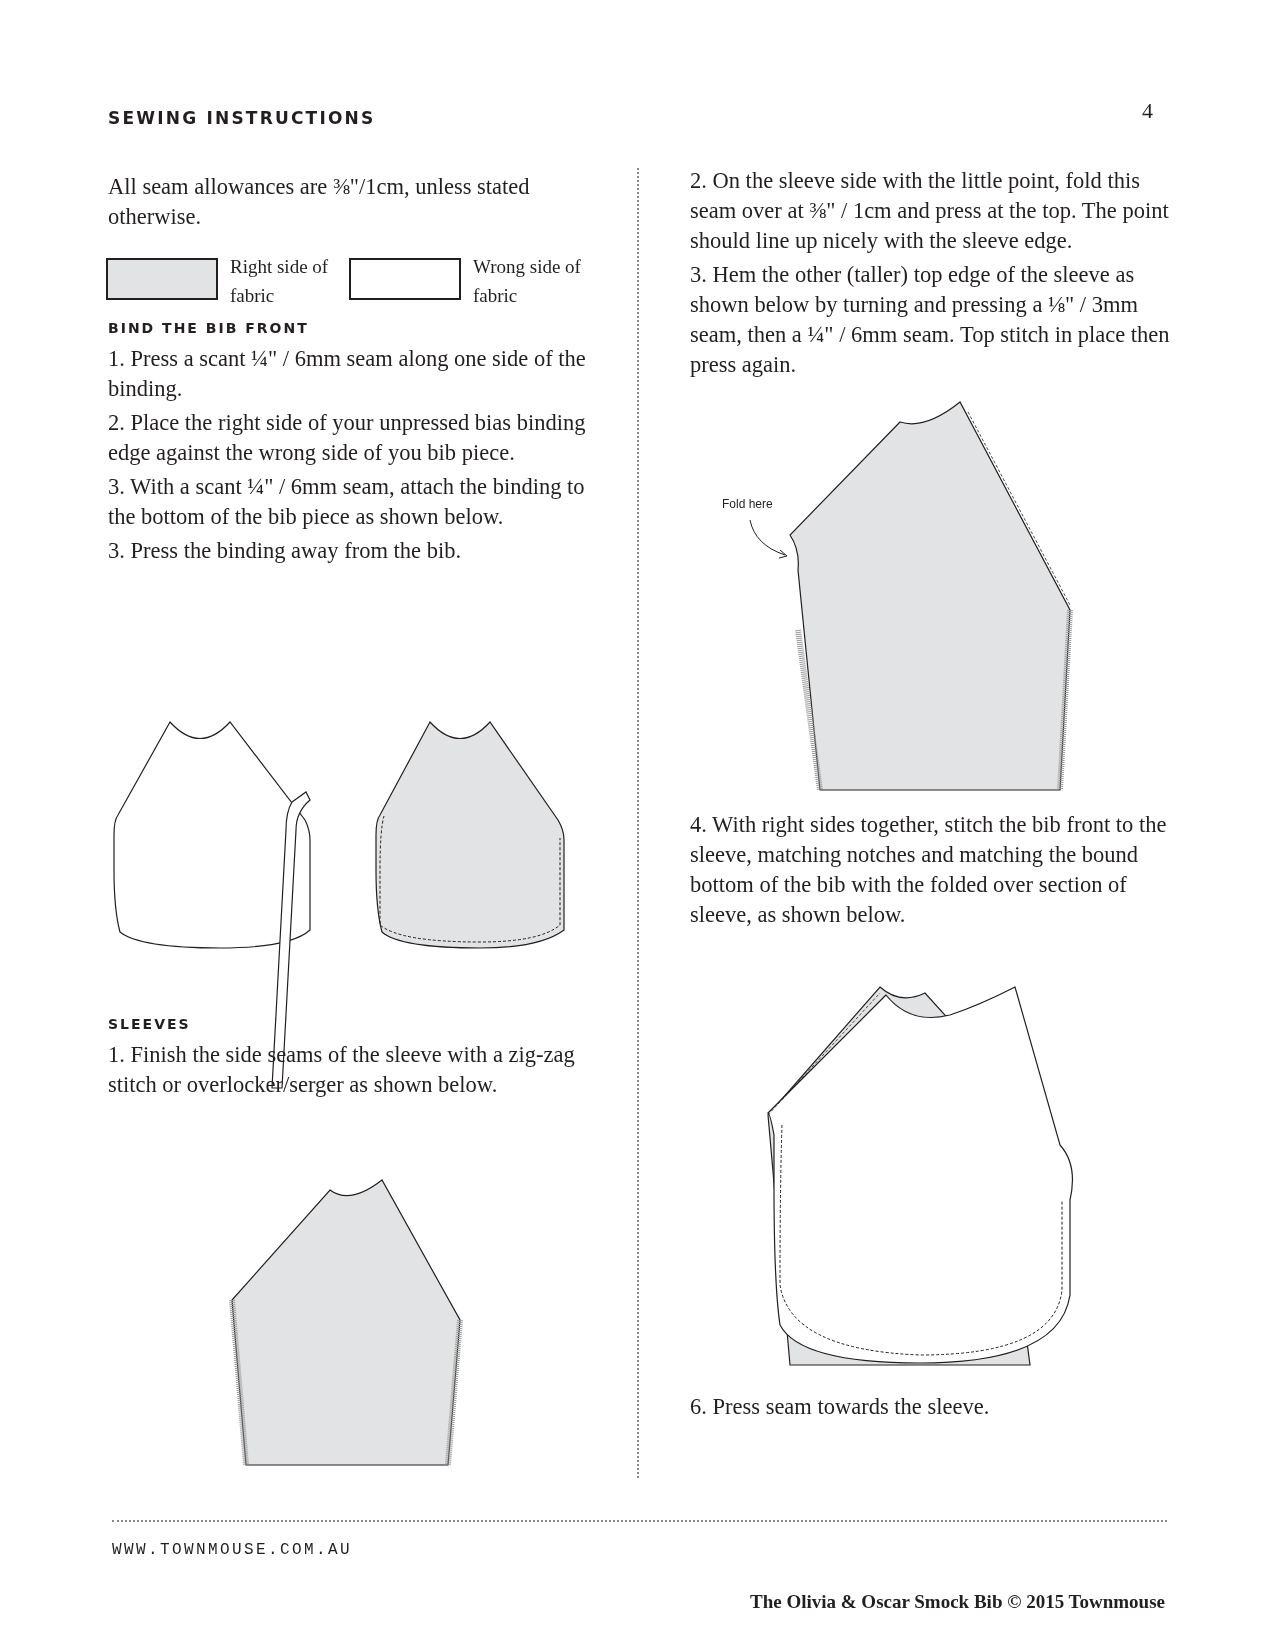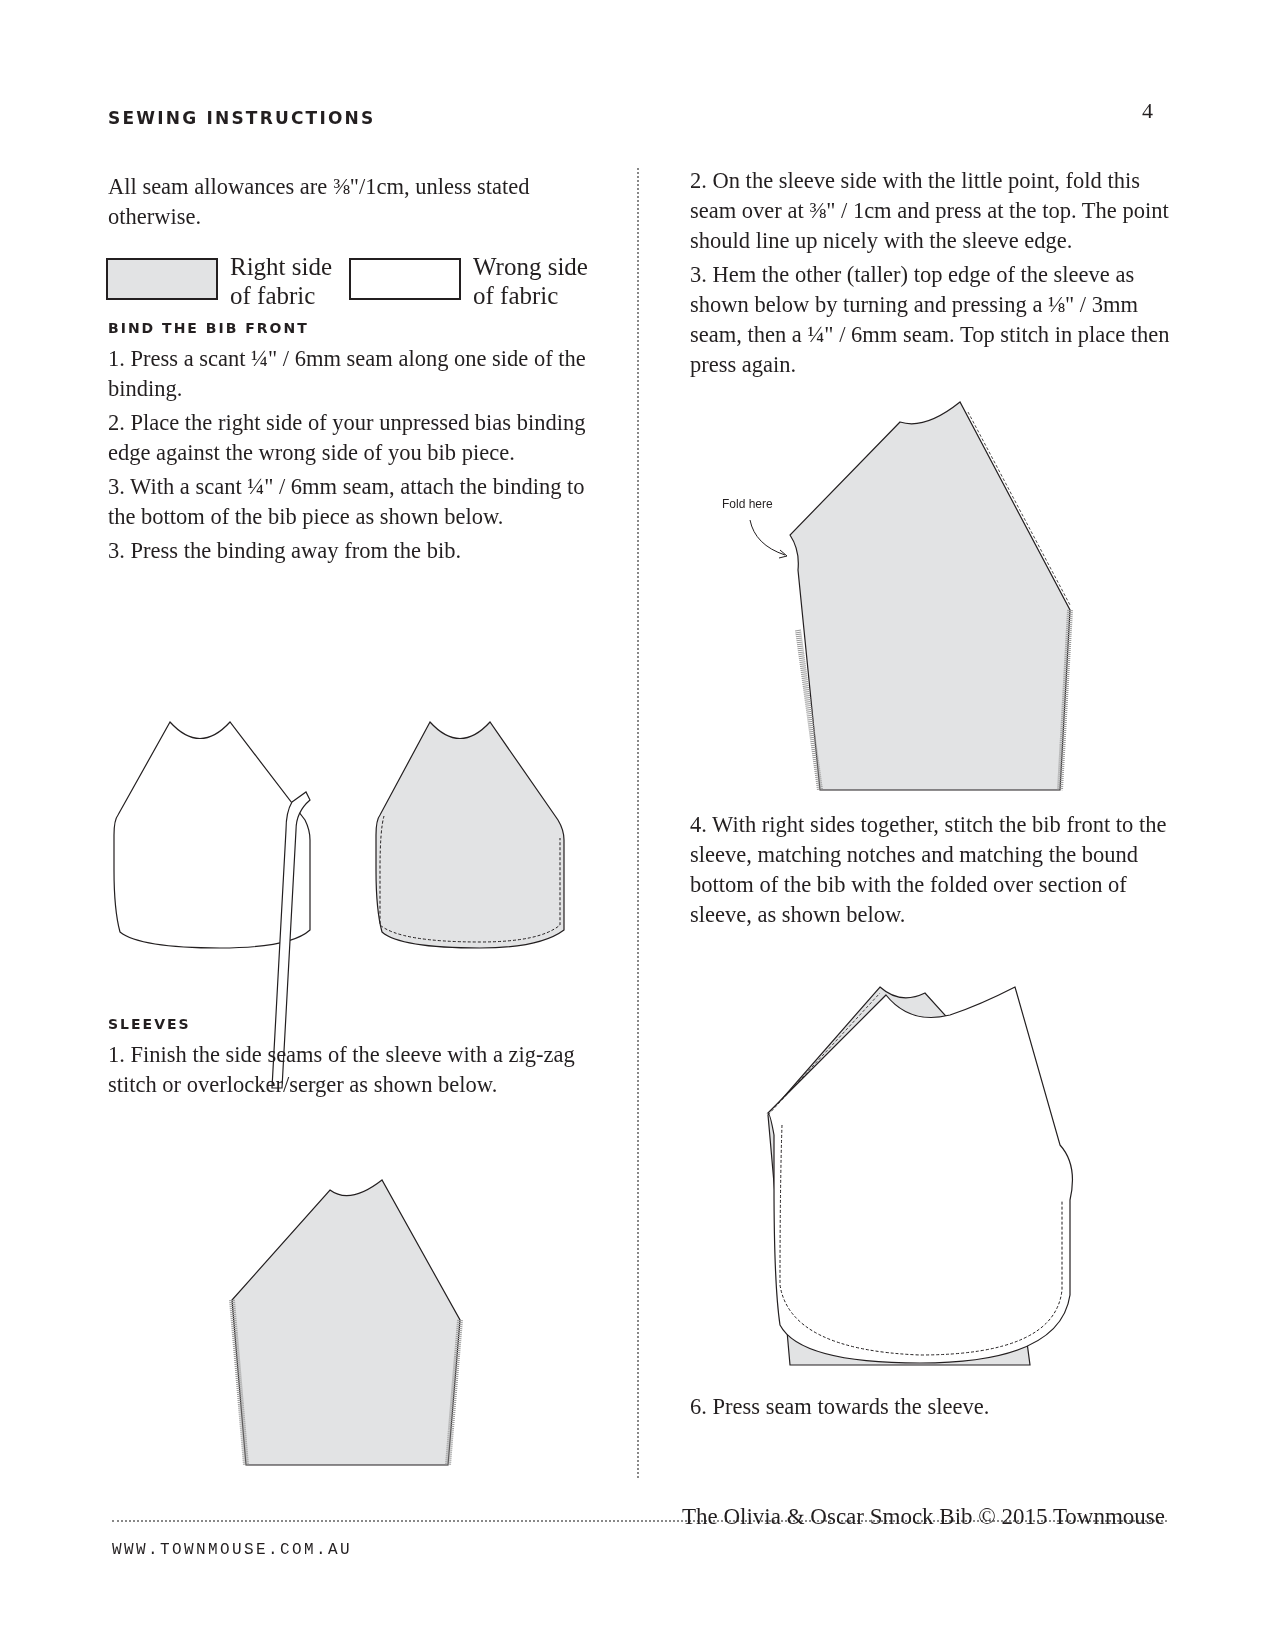--- a/index.html
+++ b/index.html
@@ -7,24 +7,24 @@
   .hdr{position:absolute;left:108px;top:108px;font-family:"DejaVu Sans","Liberation Sans",sans-serif;font-weight:bold;font-size:17px;letter-spacing:2.2px;}
   .pnum{position:absolute;left:1142px;top:98px;font-size:22px;}
   .col{position:absolute;}
   .left{left:108px;top:172px;width:480px;}
   .right{left:690px;top:166px;width:480px;}
   .p{font-size:22.5px;line-height:30px;margin:0 0 4px 0;}
   .sub{font-family:"DejaVu Sans","Liberation Sans",sans-serif;font-weight:bold;font-size:14px;letter-spacing:2px;}
   .divider-v{position:absolute;left:637px;top:168px;height:1310px;border-left:2px dotted #888;}
   .divider-h{position:absolute;left:112px;top:1520px;width:1055px;border-top:2px dotted #888;}
   .foot-l{position:absolute;left:112px;top:1541px;font-family:Liberation Mono, monospace;font-size:16px;letter-spacing:2.4px;}
-  .foot-r{position:absolute;right:110px;top:1504px;font-size:23px;}
+  .foot-r{position:absolute;right:110px;top:1591px;font-size:19px;font-weight:bold;}
   .legend{position:absolute;left:106px;top:258px;display:flex;align-items:flex-start;}
   .swatch{width:112px;height:42px;border:2px solid #231f20;box-sizing:border-box;}
-  .leg-label{font-size:25px;line-height:29px;margin:-6px 0 0 12px;width:115px;}
+  .leg-label{font-size:19px;line-height:29px;margin:-6px 0 0 12px;width:115px;}
   svg{position:absolute;overflow:visible;}
 </style>
 </head>
 <body>
 
 <div class="hdr">SEWING INSTRUCTIONS</div>
 <div class="pnum">4</div>
 
 <div class="divider-v"></div>
 

